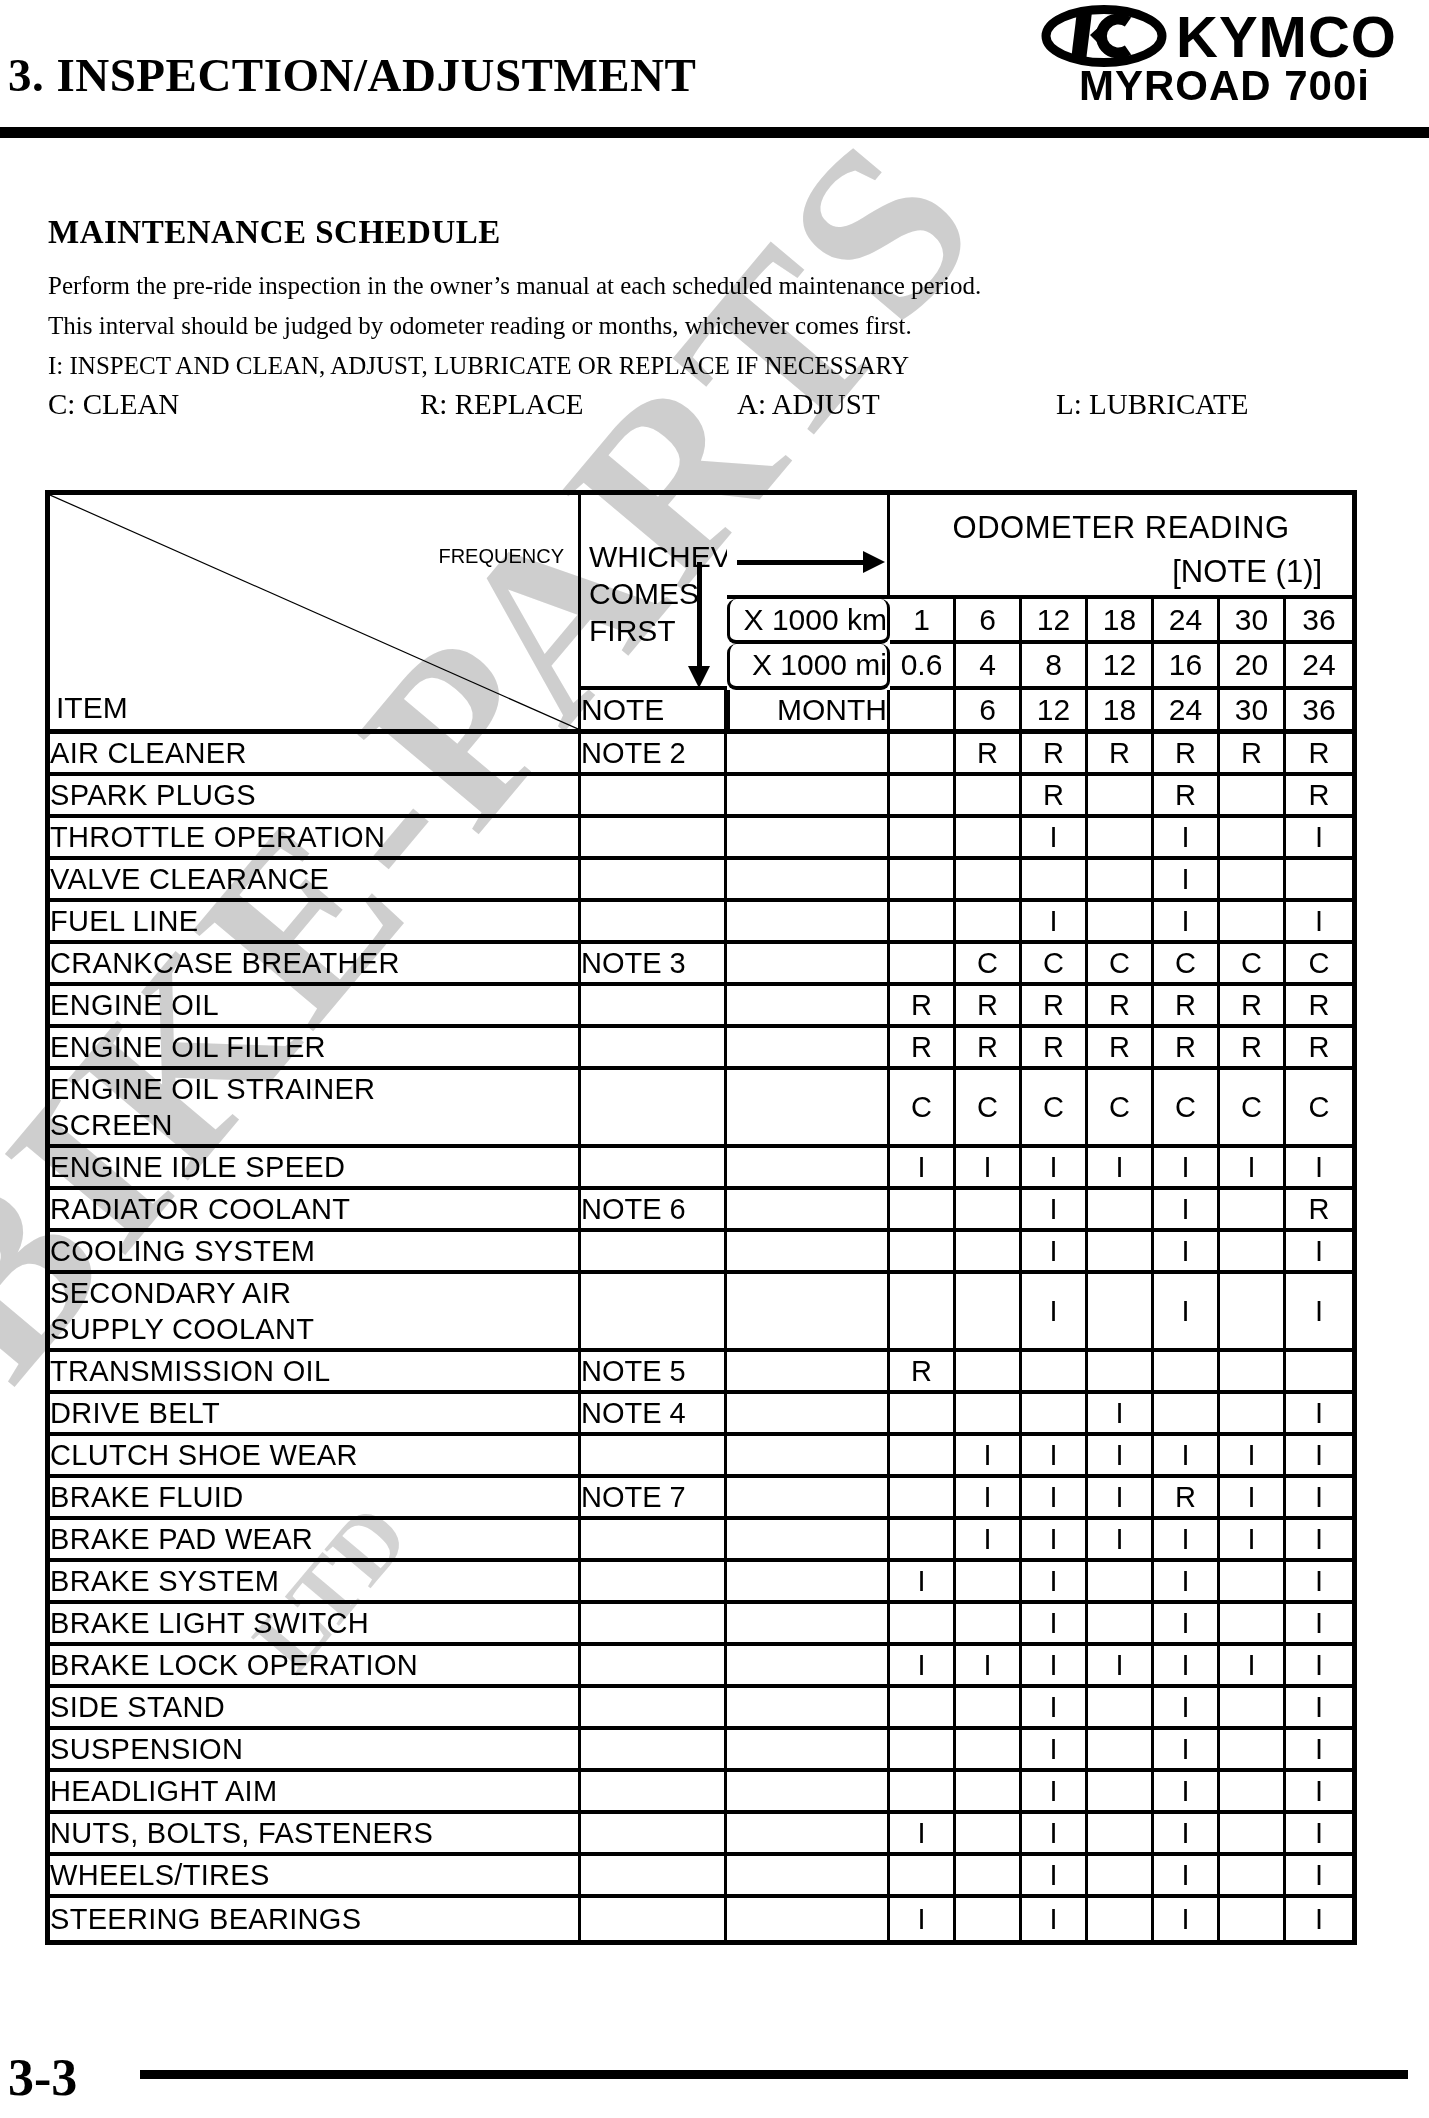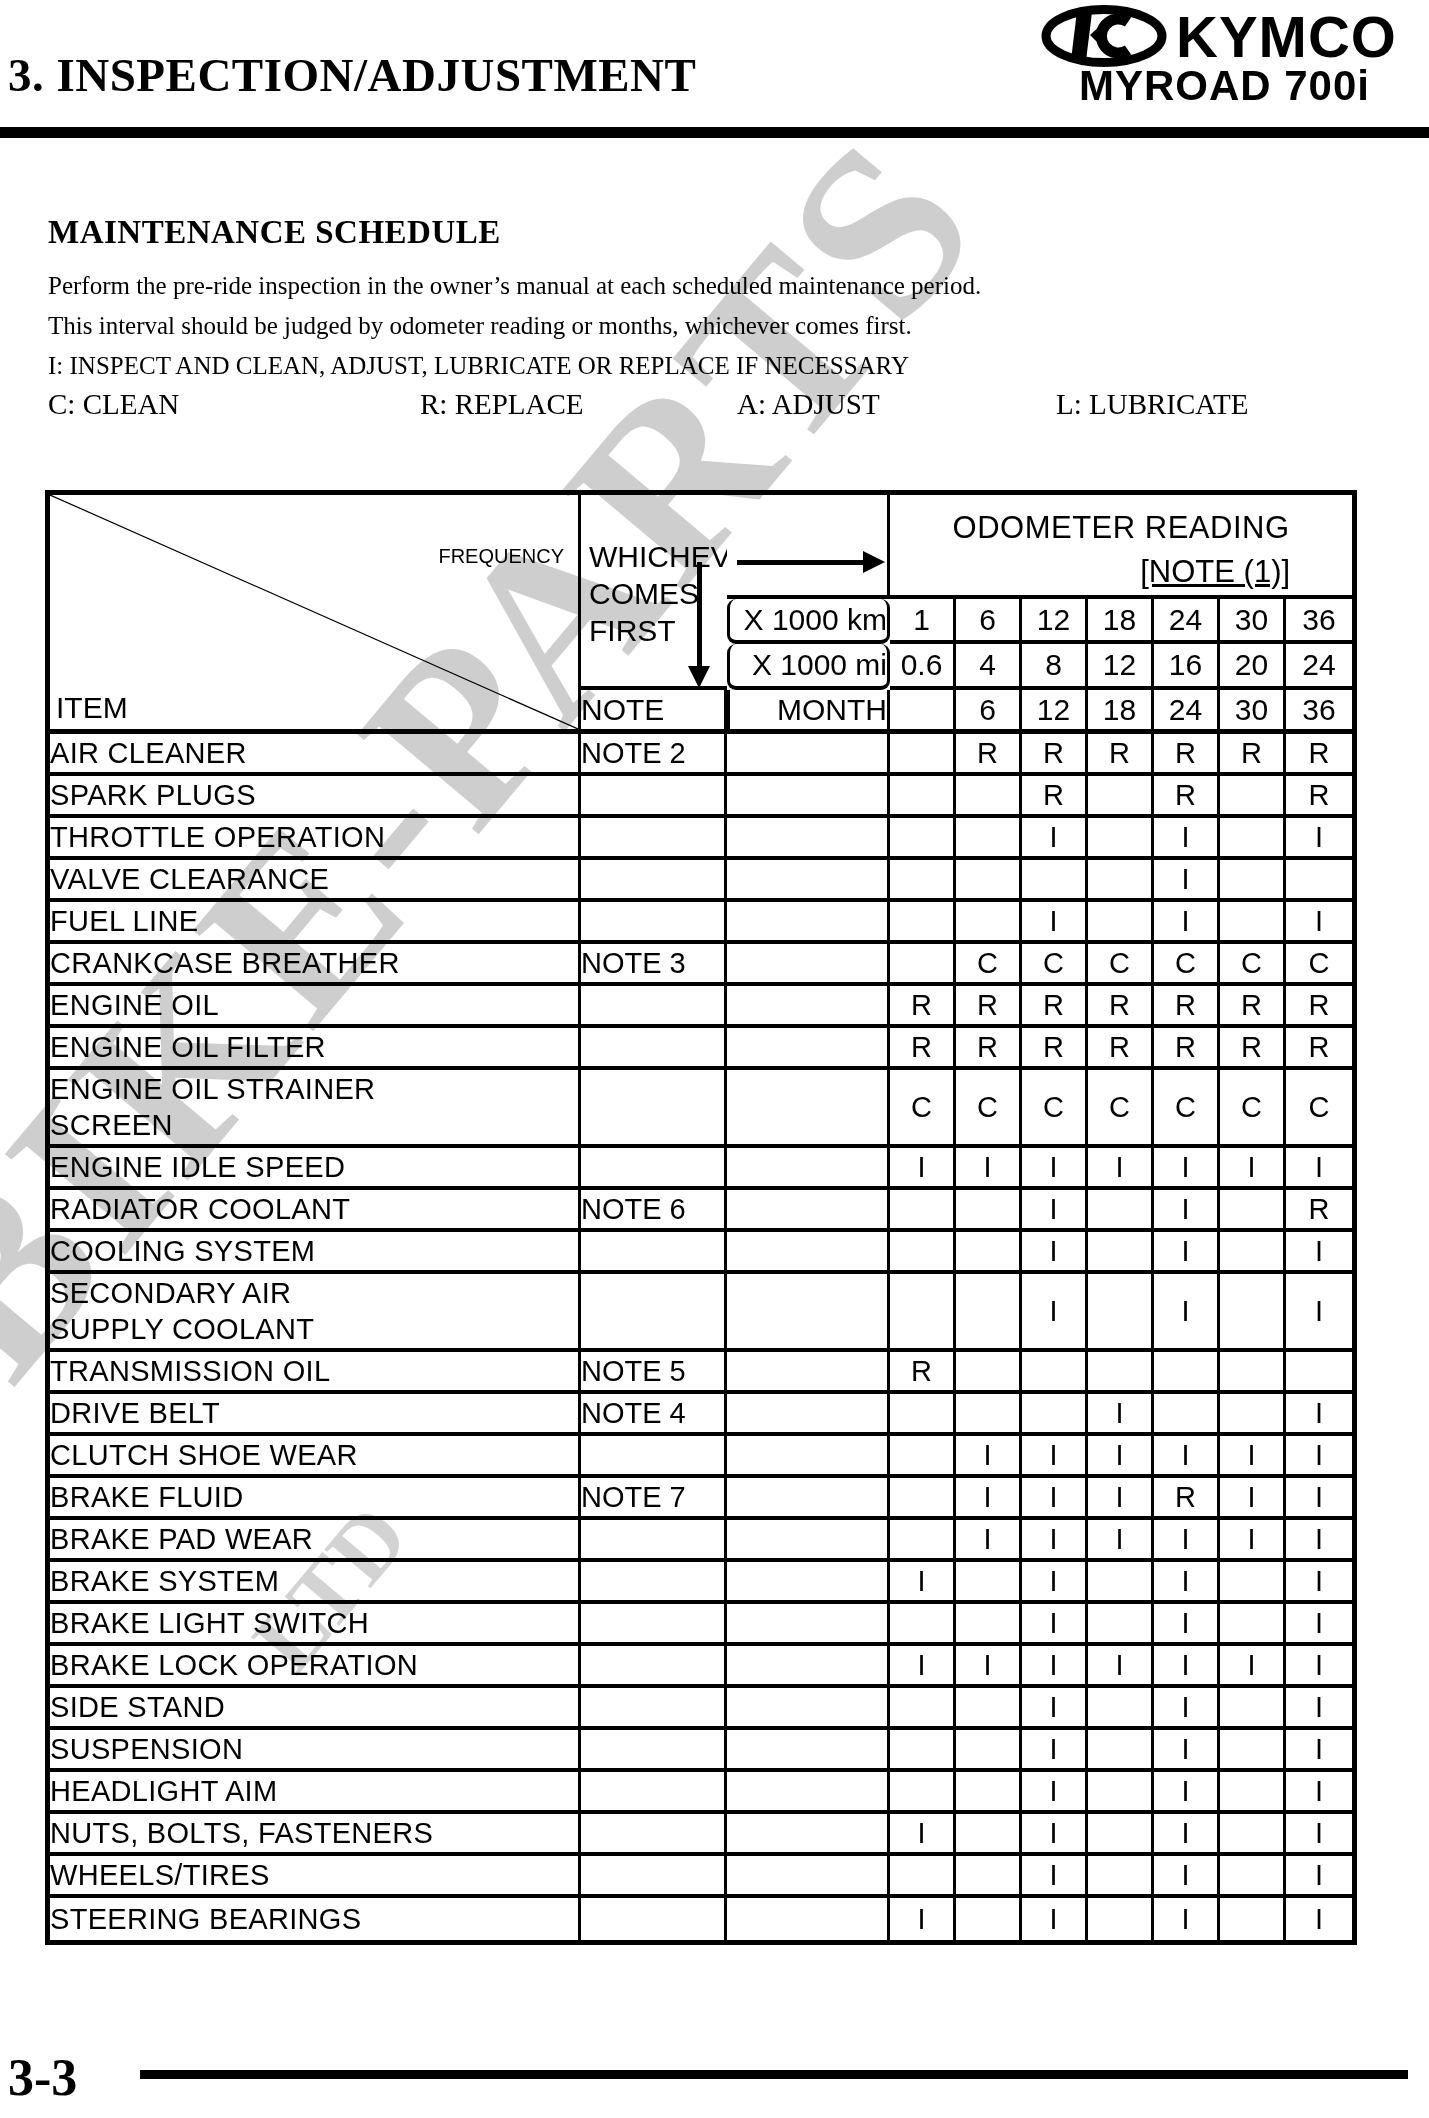--- a/index.html
+++ b/index.html
@@ -70,21 +70,21 @@
   tbody tr:last-child td{border-bottom:0;}
   .corner{position:relative; border-bottom:5px solid #000 !important;}
   .corner svg{position:absolute; left:0; top:0; width:100%; height:100%;}
   .corner .freq{position:absolute; top:14px; right:14px; font-size:20px;margin-top:36px;}
   .corner .item{position:absolute; bottom:4px; left:6px; font-size:30px;}
   .wcf{border-right:0 !important; vertical-align:top; position:relative;}
   .wcf .t{padding:6px 0 0 8px; line-height:37px; font-size:30px;}
   .spacer-h{}
   .odo{vertical-align:top;}
   .odo .l1{text-align:center; padding-top:10px; font-size:31px; letter-spacing:.5px;}
-  .odo .l2{text-align:right; padding:8px 62px 0 0; font-size:31px;text-decoration:underline;}
+  .odo .l2{text-align:right; padding:8px 30px 0 0; font-size:31px;}
   .unitlbl{border-left:3px solid #000; text-align:right; padding-right:8px; font-size:30px; white-space:nowrap;border-radius:9px;}
   .notehdr{text-align:left; padding-left:8px; font-size:30px; border-bottom:5px solid #000 !important;}
   .monthhdr{border-left:3px solid #000; text-align:right; padding-right:10px; font-size:30px; border-bottom:5px solid #000 !important;}
   .num{text-align:center; font-size:30px;}
   .hb{border-bottom:5px solid #000 !important;}
   .itemcell{padding-left:22px; white-space:pre-line; line-height:36px; letter-spacing:.3px;}
   .notecell{padding-left:6px; white-space:nowrap;}
   .mark{text-align:center;}
   
   .hdr-arrows{position:absolute; left:45px; top:490px; width:1302px; height:243px; z-index:4; pointer-events:none;}

